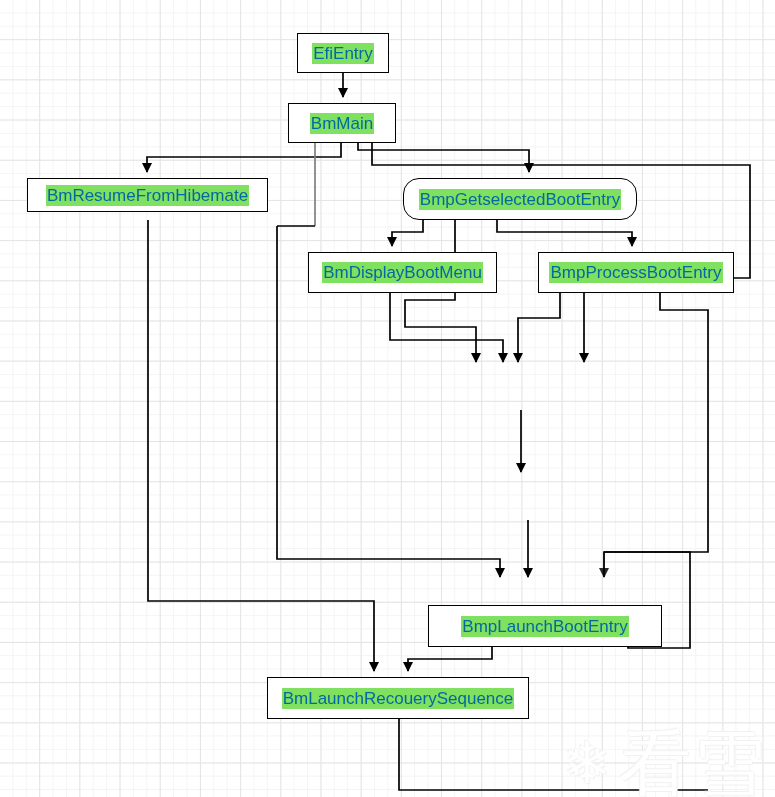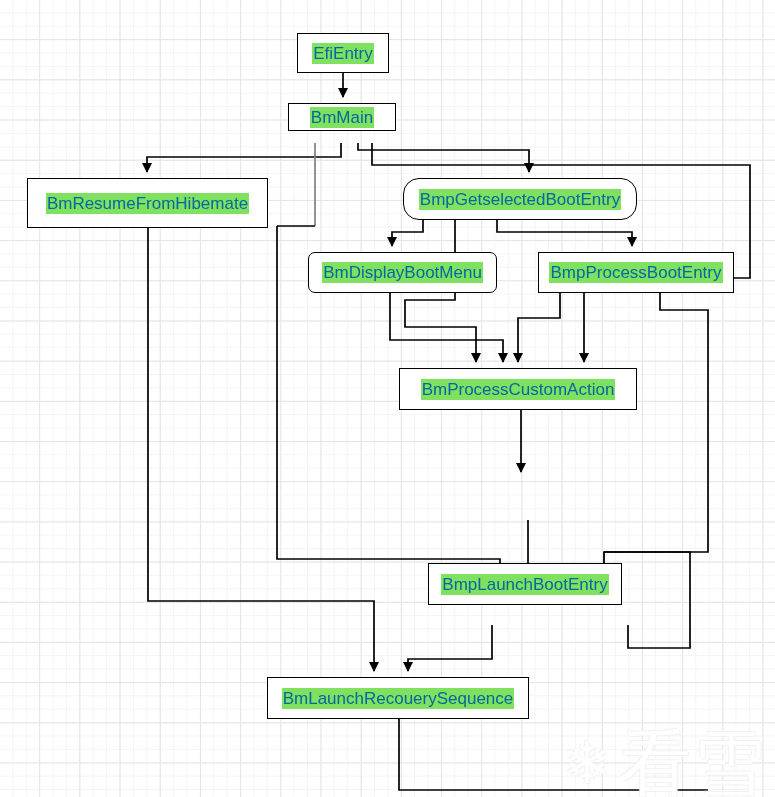--- a/index.html
+++ b/index.html
@@ -141,46 +141,43 @@
 
       <path d="M 399 719 L 399 790 L 708 790"></path>
 
     </g>
   </svg>
 
   <div class="node" style="left:297px; top:33px; width:92px; height:40px;">
     <span class="node-label" style="background:#80e05f;">EfiEntry</span>
   </div>
 
-  <div class="node" style="left:288px; top:103px; width:108px; height:28px;">
+  <div class="node" style="left:288px; top:103px; width:108px; height:40px;">
     <span class="node-label" style="background:#80e05f;">BmMain</span>
   </div>
 
-  <div class="node" style="left:27px; top:178px; width:241px; height:50px;">
+  <div class="node" style="left:27px; top:178px; width:241px; height:34px;">
     <span class="node-label" style="background:#80e05f;">BmResumeFromHibemate</span>
   </div>
 
   <div class="node" style="left:403px; top:178px; width:234px; height:42px;border-radius:16px;">
     <span class="node-label" style="background:#80e05f;">BmpGetselectedBootEntry</span>
   </div>
 
-  <div class="node" style="left:308px; top:252px; width:189px; height:41px;border-radius:7px;">
+  <div class="node" style="left:308px; top:252px; width:189px; height:41px;">
     <span class="node-label" style="background:#80e05f;">BmDisplayBootMenu</span>
   </div>
 
   <div class="node" style="left:538px; top:252px; width:196px; height:41px;">
     <span class="node-label" style="background:#80e05f;">BmpProcessBootEntry</span>
   </div>
 
-  <div class="node" style="left:399px; top:368px; width:238px; height:42px;">
-    <span class="node-label" style="background:#80e05f;">BmProcessCustomAction</span>
-  </div>
 
 
-  <div class="node" style="left:428px; top:563px; width:194px; height:42px;">
+  <div class="node" style="left:428px; top:605px; width:234px; height:42px;">
     <span class="node-label" style="background:#80e05f;">BmpLaunchBootEntry</span>
   </div>
 
   <div class="node" style="left:267px; top:677px; width:262px; height:42px;align-items:center;">
     <span class="node-label" style="background:#80e05f;">BmLaunchRecouerySequence</span>
   </div>
 
   <div class="watermark">
     <span class="wm-flake">❄</span>
     <span class="wm-text">看雪</span>

